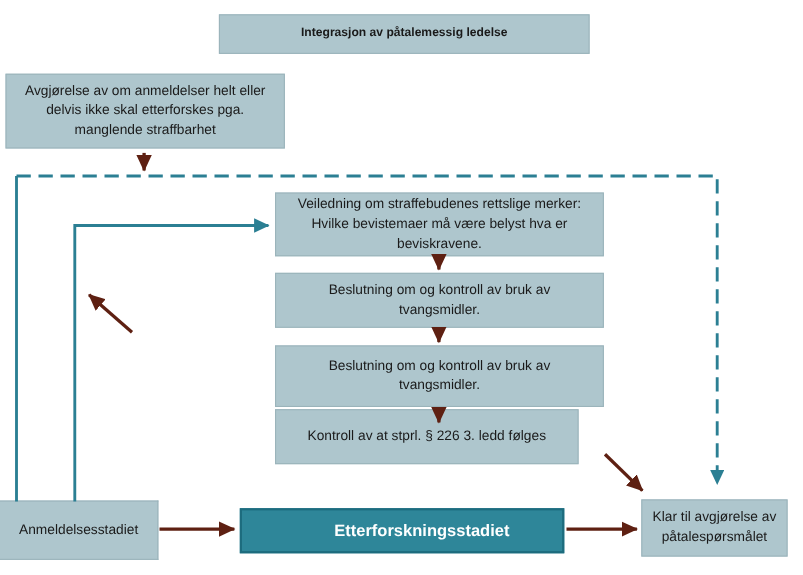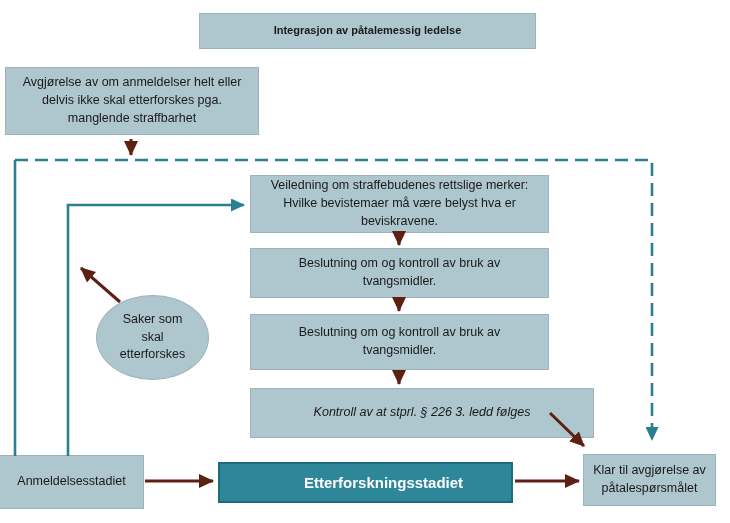--- a/index.html
+++ b/index.html
@@ -16,21 +16,21 @@
     font-size:12.5px;line-height:1.42;color:var(--text);
   }
   .title-box{
     left:199px;top:13px;width:337px;height:36px;
     font-weight:bold;font-size:11px;
   }
   .report-decision-box{left:5px;top:67px;width:254px;height:68px;}
   .guidance-box{left:250px;top:175px;width:299px;height:58px;}
   .coercive1-box{left:250px;top:248px;width:299px;height:50px;}
   .coercive2-box{left:250px;top:314px;width:299px;height:56px;}
-  .control-box{left:250px;top:388px;width:344px;height:50px;font-style:italic;}
+  .control-box{left:250px;top:372px;width:276px;height:50px;}
   .ellipse{
     left:96px;top:295px;width:113px;height:85px;border-radius:50%;
   }
   .report-stage-box{left:0px;top:455px;width:144px;height:54px;border-left:none;text-align:center;}
   .investigation-stage-box{
     left:218px;top:462px;width:295px;height:41px;
     background:var(--teal-box-fill);border:2px solid var(--teal-box-border);
     color:var(--teal-box-text);font-weight:bold;font-size:15px;padding-left:36px;
   }
   .ready-box{left:583px;top:454px;width:133px;height:52px;}
@@ -52,23 +52,20 @@
 beviskravene.</div>
 
   <div class="node coercive1-box">Beslutning om og kontroll av bruk av
 tvangsmidler.</div>
 
   <div class="node coercive2-box">Beslutning om og kontroll av bruk av
 tvangsmidler.</div>
 
   <div class="node control-box">Kontroll av at stprl. § 226 3. ledd følges</div>
 
-  <div class="node ellipse">Saker som
-skal
-etterforskes</div>
 
   <div class="node report-stage-box">Anmeldelsesstadiet</div>
 
   <div class="node investigation-stage-box">Etterforskningsstadiet</div>
 
   <div class="node ready-box">Klar til avgjørelse av
 påtalespørsmålet</div>
 
   <svg class="overlay" width="730" height="523" viewBox="0 0 730 523">
     <defs>

